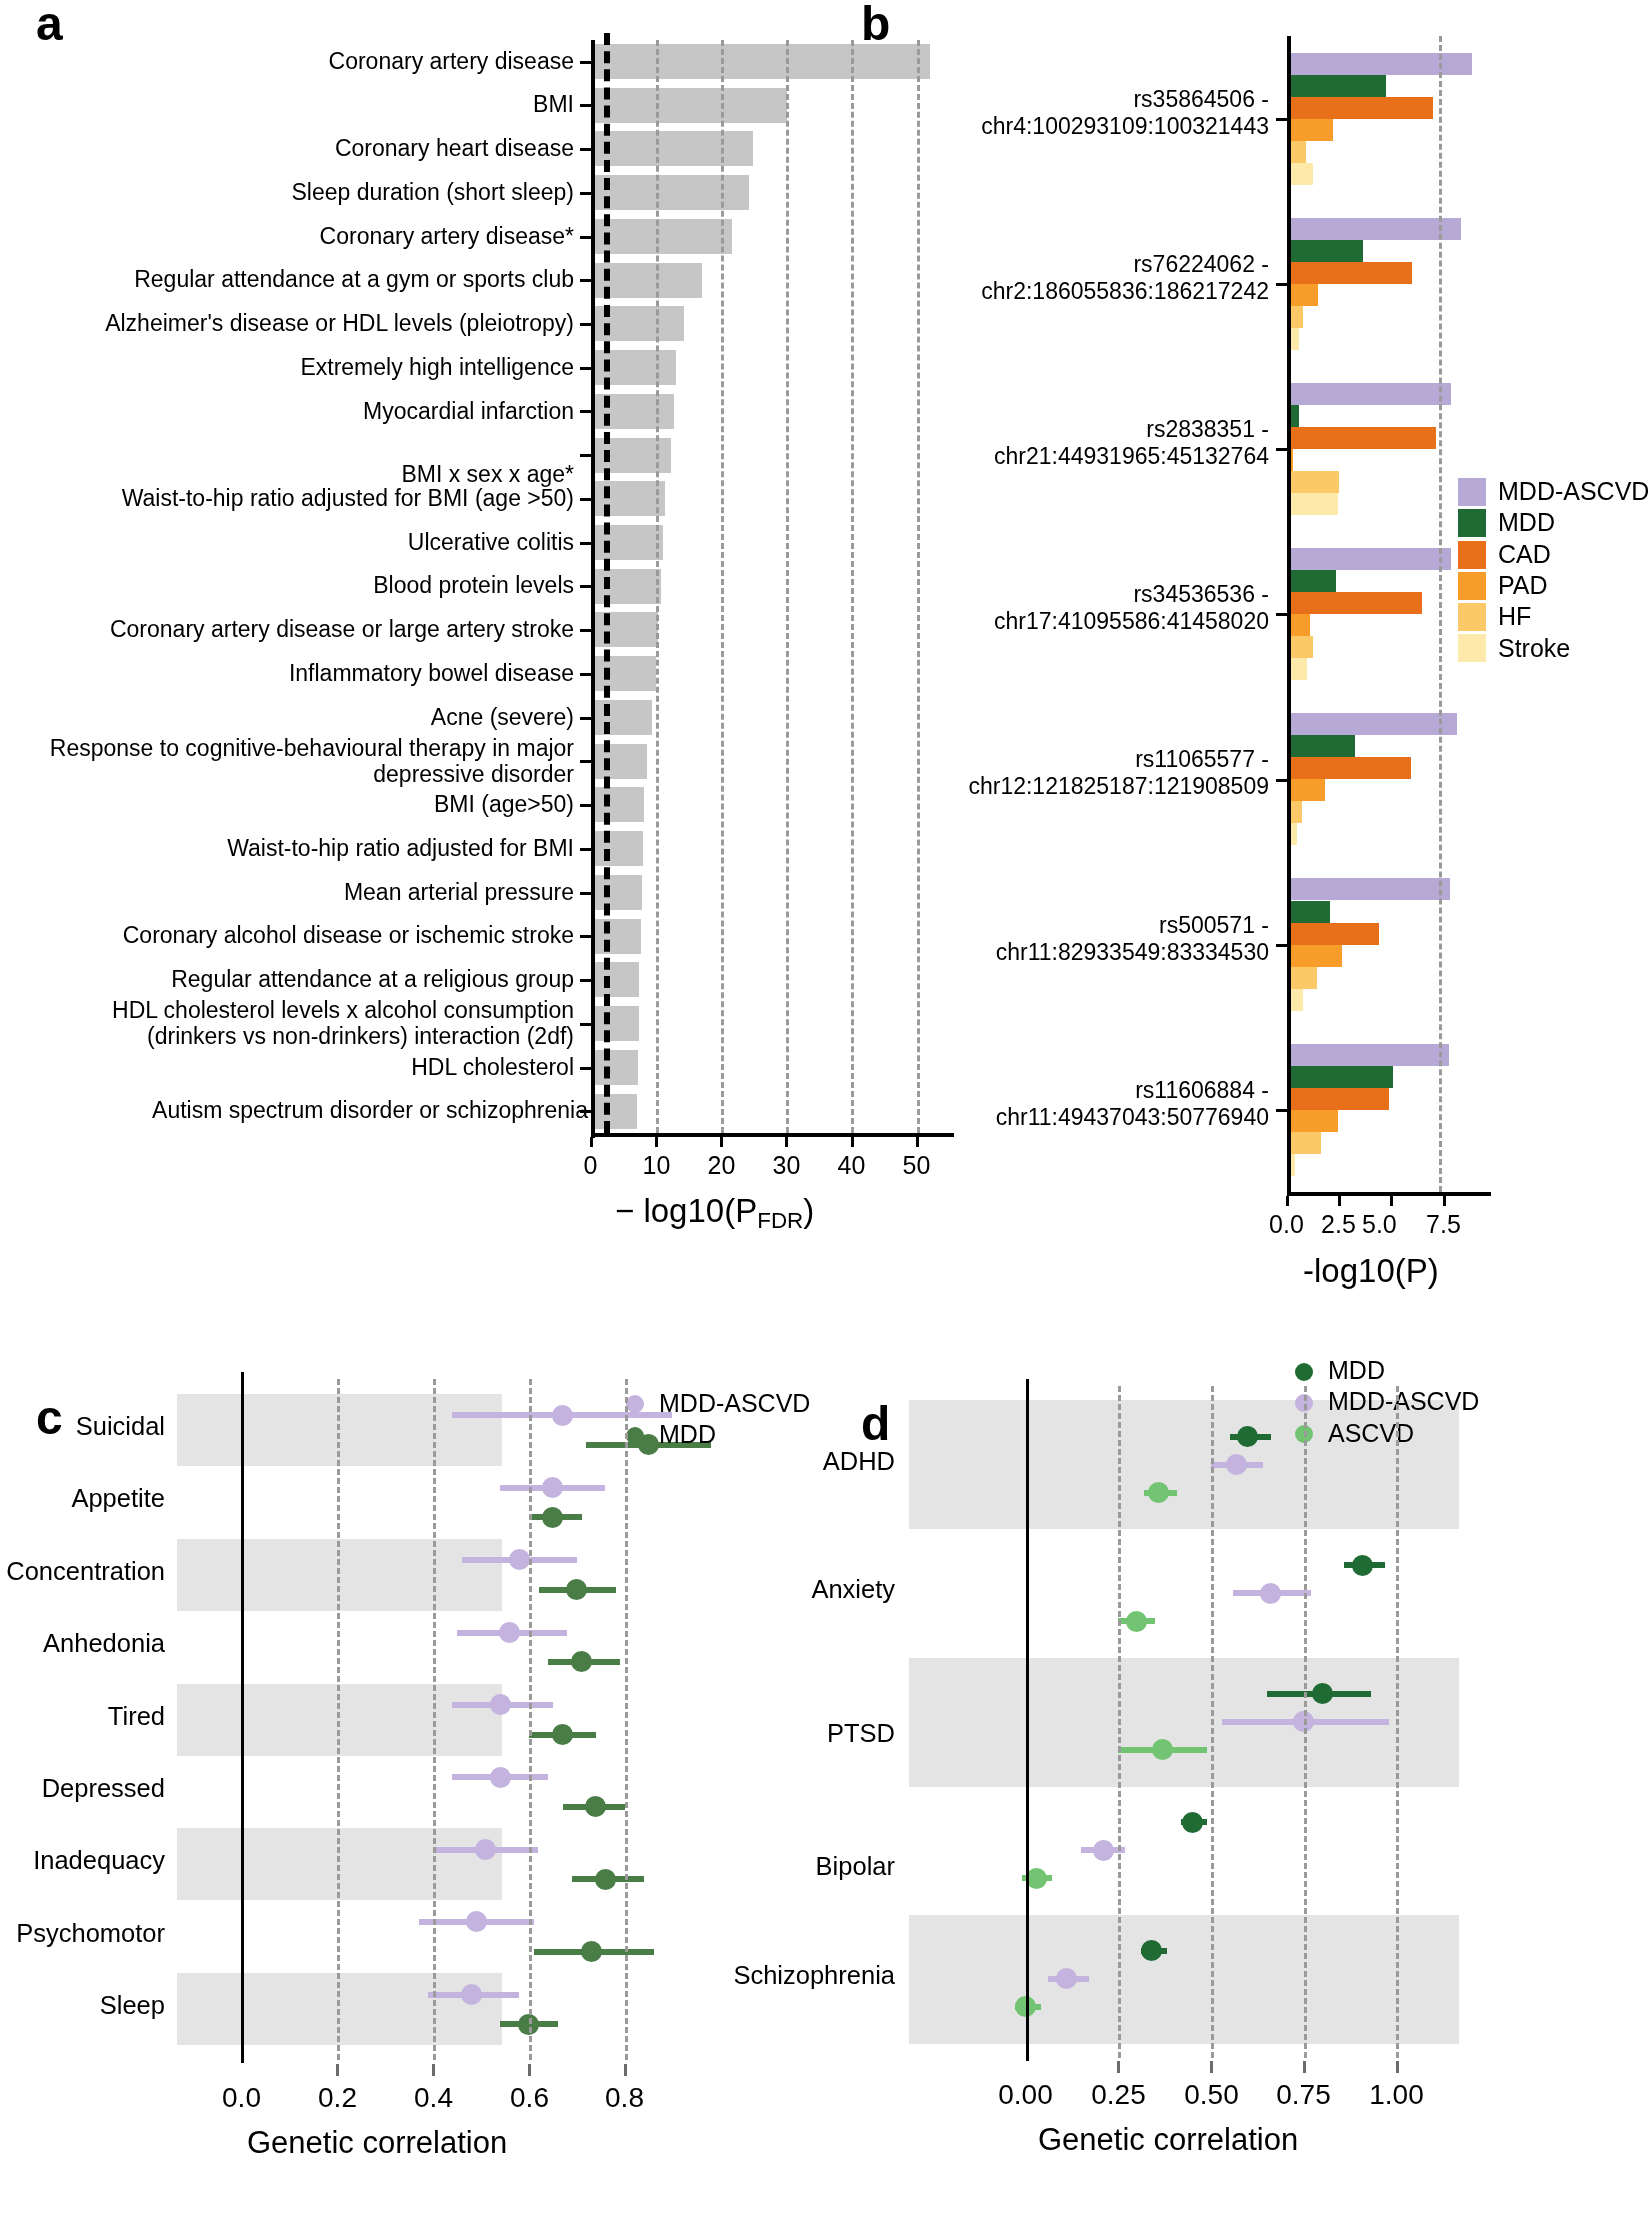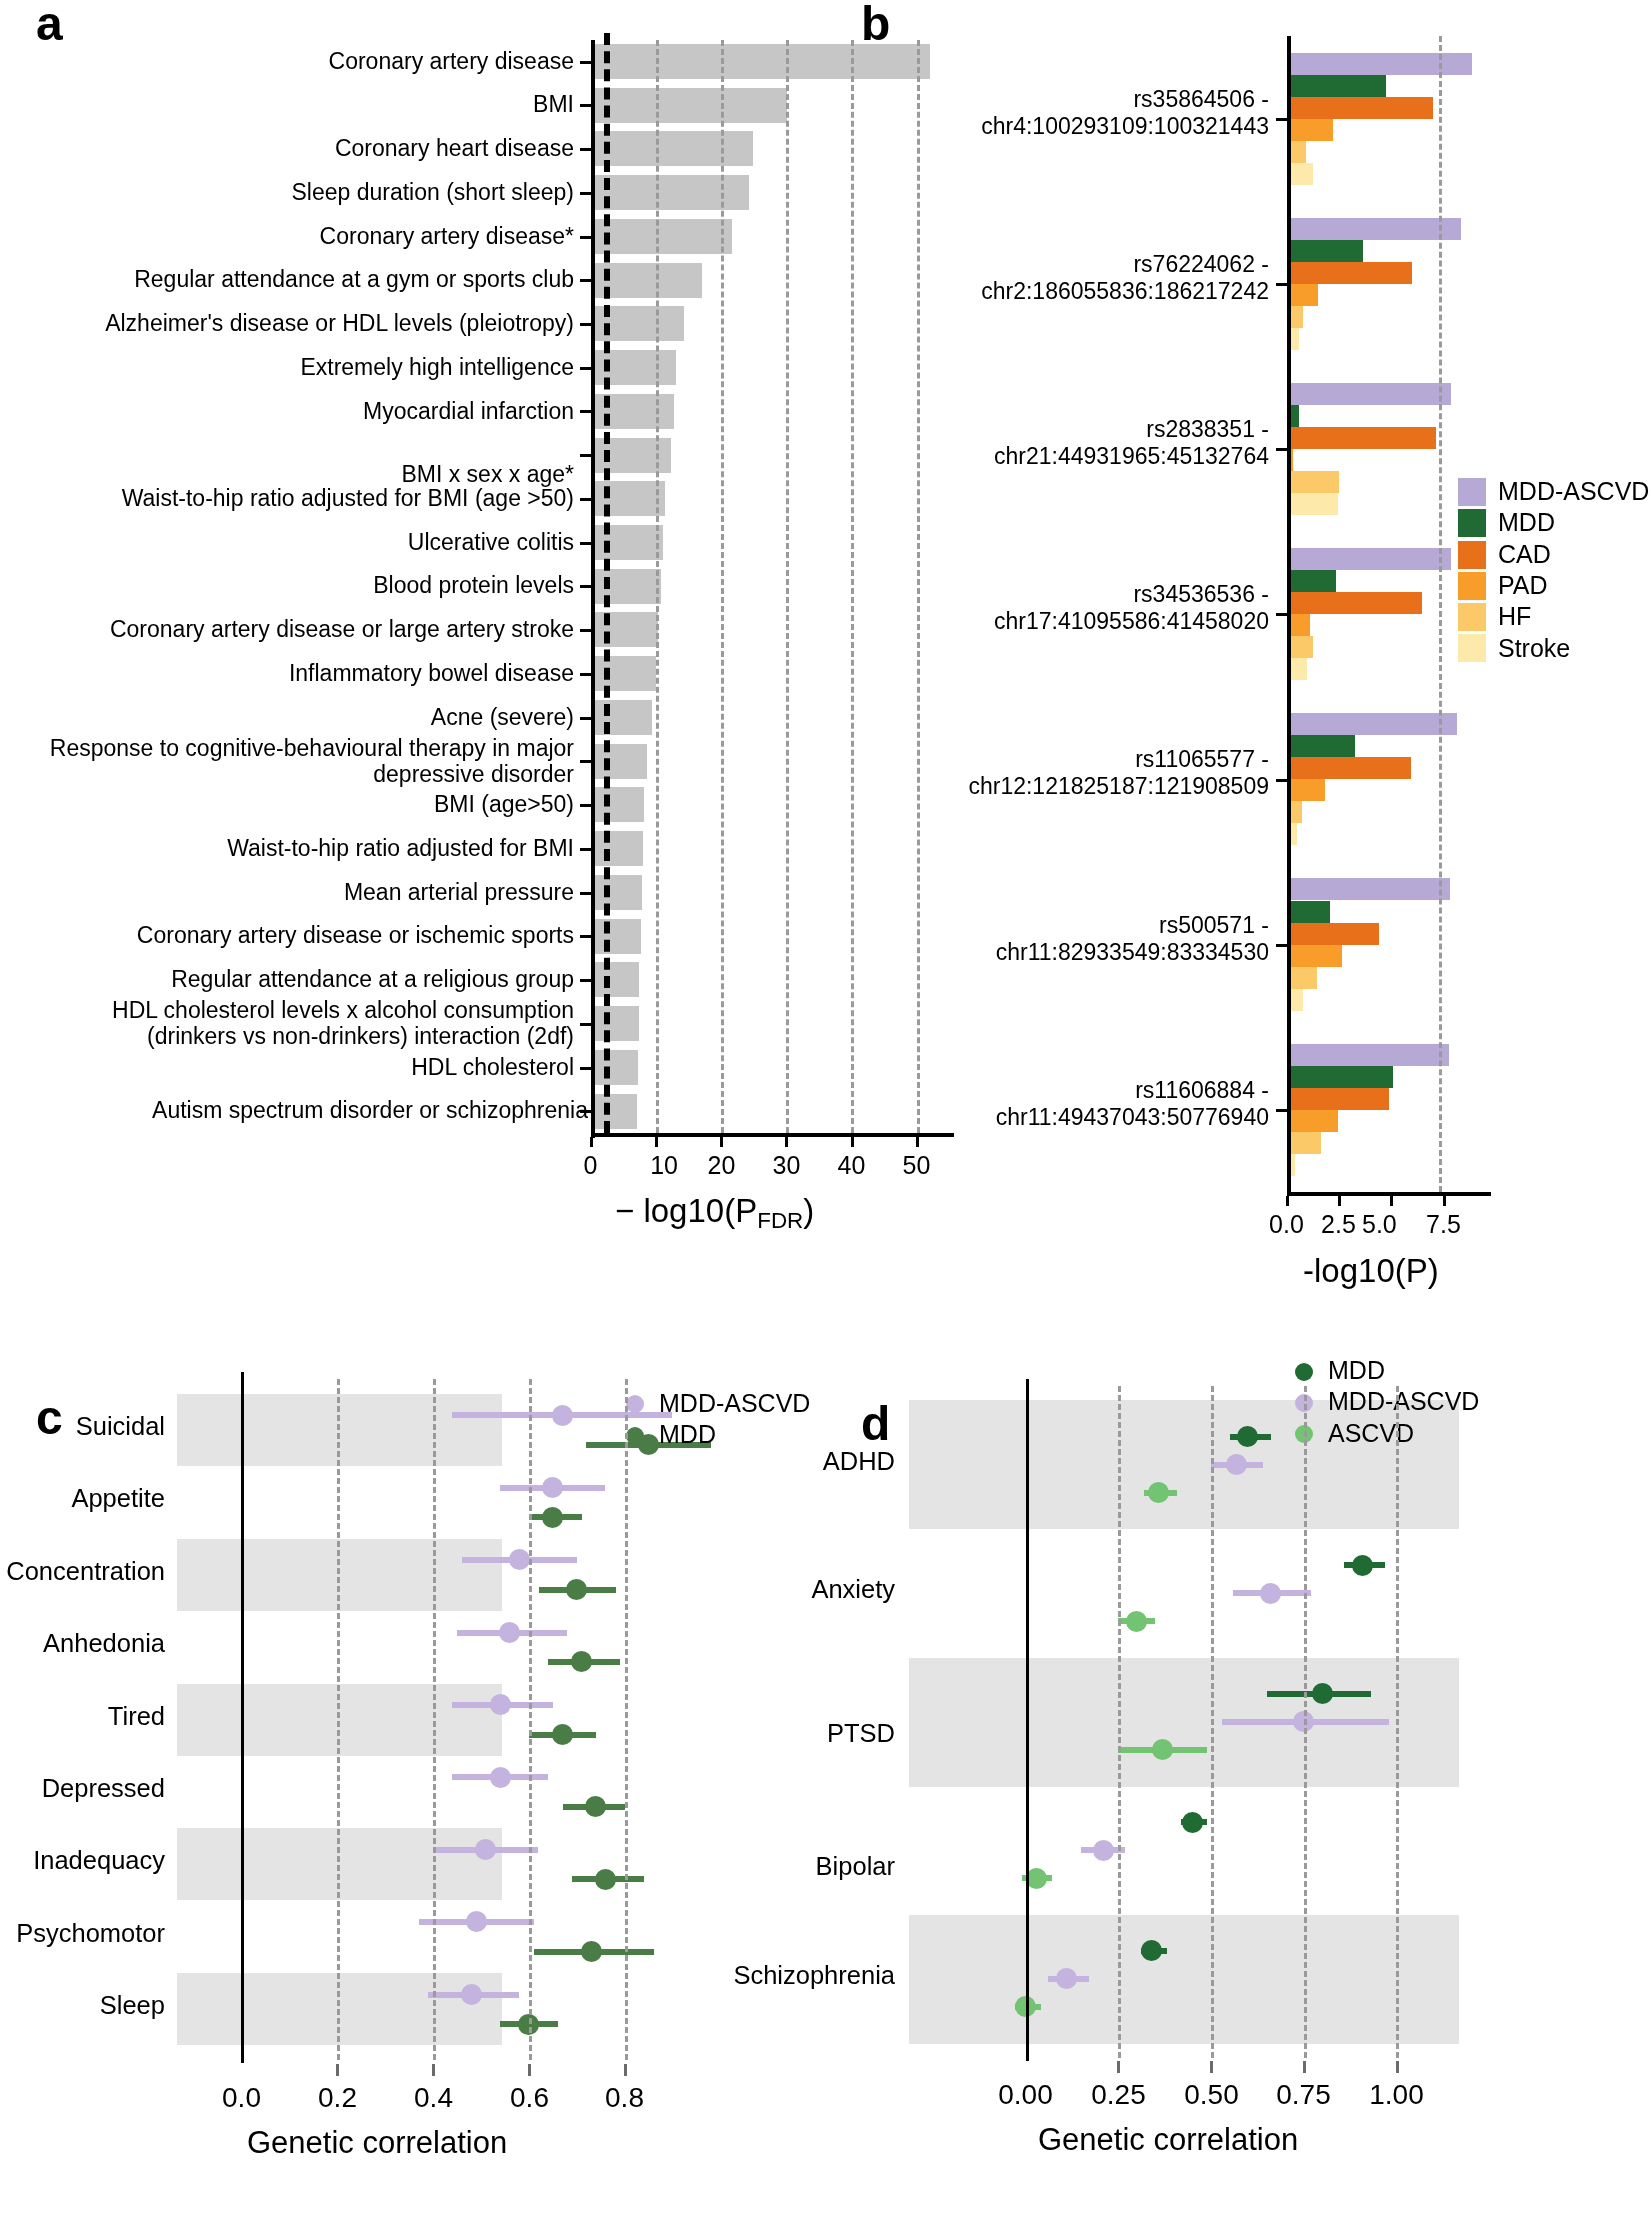--- a/index.html
+++ b/index.html
@@ -62,21 +62,21 @@
       <div class="a-rowlabel" style="top:530px;width:569px;right:258px;">Ulcerative colitis</div>
       <div class="a-rowlabel" style="top:573px;width:569px;right:258px;">Blood protein levels</div>
       <div class="a-rowlabel" style="top:617px;width:569px;right:258px;">Coronary artery disease or large artery stroke</div>
       <div class="a-rowlabel" style="top:661px;width:569px;right:258px;">Inflammatory bowel disease</div>
       <div class="a-rowlabel" style="top:705px;width:569px;right:258px;">Acne (severe)</div>
       <div class="a-rowlabel" style="top:736px;width:569px;right:258px;">Response to cognitive-behavioural therapy in major
 depressive disorder</div>
       <div class="a-rowlabel" style="top:792px;width:569px;right:258px;">BMI (age&gt;50)</div>
       <div class="a-rowlabel" style="top:836px;width:569px;right:258px;">Waist-to-hip ratio adjusted for BMI</div>
       <div class="a-rowlabel" style="top:880px;width:569px;right:258px;">Mean arterial pressure</div>
-      <div class="a-rowlabel" style="top:923px;width:569px;right:258px;">Coronary artery disease or ischemic sports</div>
+      <div class="a-rowlabel" style="top:923px;width:569px;right:258px;">Coronary alcohol disease or ischemic stroke</div>
       <div class="a-rowlabel" style="top:967px;width:569px;right:258px;">Regular attendance at a religious group</div>
       <div class="a-rowlabel" style="top:998px;width:569px;right:258px;">HDL cholesterol levels x alcohol consumption
 (drinkers vs non-drinkers) interaction (2df)</div>
       <div class="a-rowlabel" style="top:1055px;width:569px;right:258px;">HDL cholesterol</div>
       <div class="a-rowlabel" style="top:1098px;width:569px;right:244px;">Autism spectrum disorder or schizophrenia</div>
     </div>
   <div id="a-bars">
       <div class="a-bar" style="left:591px;top:44px;width:339px;height:35px;"></div>
       <div class="a-bar" style="left:591px;top:88px;width:196px;height:35px;"></div>
       <div class="a-bar" style="left:591px;top:131px;width:162px;height:35px;"></div>
@@ -107,21 +107,21 @@
       <div class="axisline" style="left:591px;top:40px;width:4.1px;height:1098px;"></div>
       <div class="axisline" style="left:591px;top:1133px;width:363px;height:4.1px;"></div>
       <div class="dashline" style="left:656px;top:40px;height:1093px;"></div>
       <div class="dashline" style="left:721px;top:40px;height:1093px;"></div>
       <div class="dashline" style="left:786px;top:40px;height:1093px;"></div>
       <div class="dashline" style="left:851px;top:40px;height:1093px;"></div>
       <div class="dashline" style="left:917px;top:40px;height:1093px;"></div>
       <div class="a-tick" style="left:590px;top:1137px;"></div>
       <div class="ticklbl" style="left:569px;top:1151px;width:43px;text-align:center;">0</div>
       <div class="a-tick" style="left:655px;top:1137px;"></div>
-      <div class="ticklbl" style="left:635px;top:1151px;width:43px;text-align:right;">10</div>
+      <div class="ticklbl" style="left:635px;top:1151px;width:43px;text-align:center;">10</div>
       <div class="a-tick" style="left:720px;top:1137px;"></div>
       <div class="ticklbl" style="left:700px;top:1151px;width:43px;text-align:center;">20</div>
       <div class="a-tick" style="left:785px;top:1137px;"></div>
       <div class="ticklbl" style="left:765px;top:1151px;width:43px;text-align:center;">30</div>
       <div class="a-tick" style="left:851px;top:1137px;"></div>
       <div class="ticklbl" style="left:830px;top:1151px;width:43px;text-align:center;">40</div>
       <div class="a-tick" style="left:916px;top:1137px;"></div>
       <div class="ticklbl" style="left:895px;top:1151px;width:43px;text-align:center;">50</div>
       <div style="left:604px;top:33px;width:0;height:1100px;border-left:6.6px dashed #000;position:absolute;"></div>
       <div class="a-ytick" style="left:580px;top:61px;"></div>

